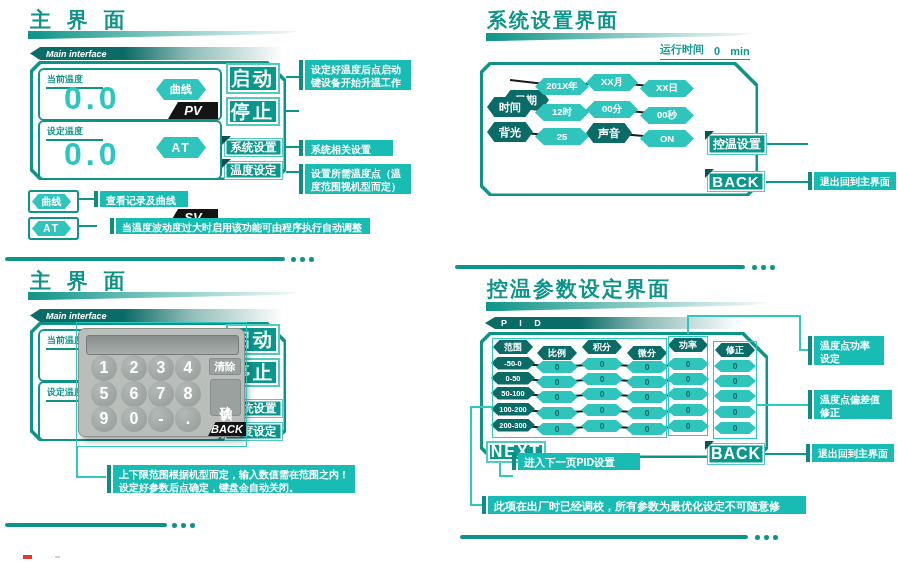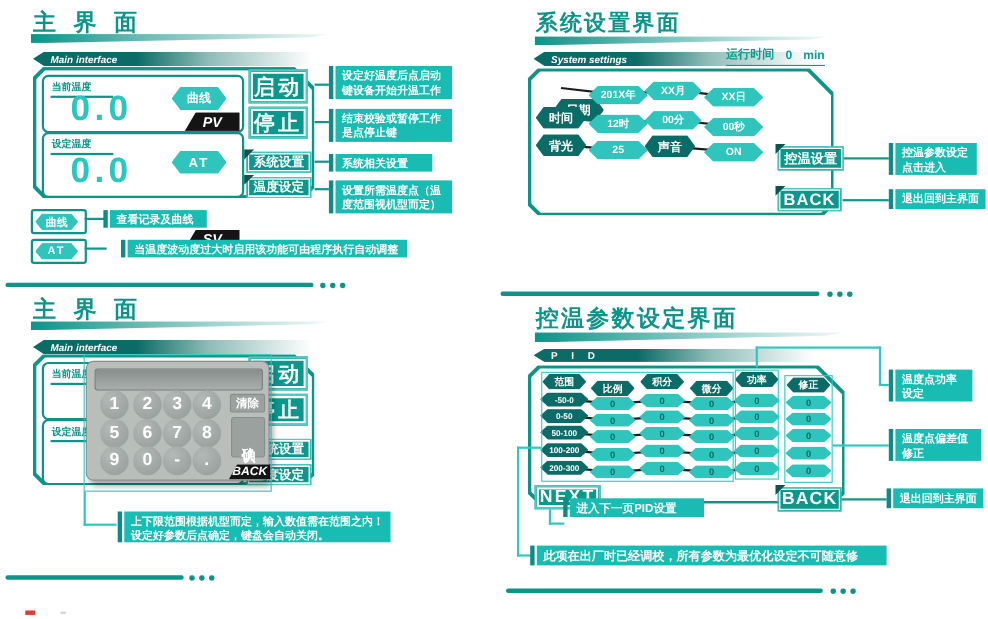--- a/index.html
+++ b/index.html
@@ -90,22 +90,20 @@
     <div class="btn btn-sm fold" style="left:194px;top:77px;width:59px;height:19px;font-size:11.5px;">系统设置</div>
     <div class="btn btn-sm fold" style="left:194px;top:100px;width:59px;height:19px;font-size:11.5px;">温度设定</div>
   </div>
 
   <div class="line" style="left:286px;top:76px;width:13px;height:2px;"></div>
   <div class="line" style="left:286px;top:110px;width:13px;height:2px;"></div>
   <div class="line" style="left:286px;top:146px;width:13px;height:2px;"></div>
   <div class="line" style="left:286px;top:171px;width:13px;height:2px;"></div>
   <div class="annot" style="left:305px;top:60px;width:106px;height:30px;">设定好温度后点启动
 键设备开始升温工作</div>
-  <div class="annot" style="left:305px;top:99px;width:106px;height:30px;">结束校验或暂停工作
-是点停止键</div>
   <div class="annot" style="left:305px;top:140px;width:88px;height:16px;">系统相关设置</div>
   <div class="annot" style="left:305px;top:164px;width:106px;height:30px;">设置所需温度点（温
 度范围视机型而定）</div>
 
   <div class="legendbox" style="left:28px;top:190px;width:47px;height:19px;">
     <div class="hex hex-light" style="left:2px;top:2px;width:39px;height:15px;font-size:10px;">曲线</div>
   </div>
   <div class="line" style="left:77px;top:198px;width:20px;height:2px;"></div>
   <div class="annot" style="left:100px;top:191px;width:88px;height:16px;">查看记录及曲线</div>
 
@@ -168,21 +166,20 @@
 
   <div class="divider" style="left:5px;top:523px;width:162px;"></div>
   <div class="dot" style="left:172px;top:523px;"></div>
     <div class="dot" style="left:181px;top:523px;"></div>
     <div class="dot" style="left:190px;top:523px;"></div>
   <div class="abs" style="left:23px;top:555px;width:9px;height:3.5px;background:#e23b2e;"></div>
   <div class="abs" style="left:55px;top:556px;width:5px;height:2px;background:#cfd4d2;"></div>
 
   <div class="title" style="left:487px;top:7px;font-size:20px;">系统设置界面</div>
   <div class="swoosh" style="left:486px;top:33px;width:268px;"></div>
-  <div class="tab" style="left:485px;top:47px;width:258px;">System settings</div>
   <div class="runtime" style="left:660px;top:42px;">
     <span>运行时间</span>
     <span>0</span>
     <span>min</span>
   </div>
 
   <div class="panel" style="left:480px;top:62px;width:278px;height:134px;--cut:polygon(0 9px,9px 0,calc(100% - 22px) 0,100% 22px,100% calc(100% - 9px),calc(100% - 9px) 100%,9px 100%,0 calc(100% - 9px));">
     <div class="pbg"></div>
     <div class="pfg"></div>
     <svg class="conn" style="left:0;top:0;" width="278" height="134">
@@ -201,22 +198,20 @@
     <div class="hex hex-light" style="left:160px;top:45px;width:54px;height:17px;font-size:9.5px;">00秒</div>
     <div class="hex hex-dark" style="left:7px;top:60px;width:46px;height:20px;font-size:11px;">背光</div>
     <div class="hex hex-light" style="left:55px;top:66px;width:54px;height:17px;font-size:9.5px;">25</div>
     <div class="hex hex-dark" style="left:106px;top:61px;width:46px;height:20px;font-size:11px;">声音</div>
     <div class="hex hex-light" style="left:160px;top:68px;width:54px;height:17px;font-size:9.5px;">ON</div>
     <div class="btn btn-sm fold" style="left:227px;top:71px;width:60px;height:22px;font-size:12px;">控温设置</div>
     <div class="btn btn-sm fold" style="left:227px;top:109px;width:58px;height:21px;font-size:15px;letter-spacing:1px;">BACK</div>
   </div>
 
   <div class="line" style="left:767px;top:143px;width:41px;height:2px;"></div>
-  <div class="annot" style="left:814px;top:130px;width:74px;height:29px;">控温参数设定
-点击进入</div>
   <div class="line" style="left:766px;top:181px;width:42px;height:2px;"></div>
   <div class="annot" style="left:814px;top:172px;width:82px;height:18px;">退出回到主界面</div>
 
   <div class="divider" style="left:455px;top:265px;width:290px;"></div>
   <div class="dot" style="left:752px;top:265px;"></div>
     <div class="dot" style="left:761px;top:265px;"></div>
     <div class="dot" style="left:770px;top:265px;"></div>
 
   <div class="title" style="left:487px;top:275px;font-size:21px;">控温参数设定界面</div>
   <div class="swoosh" style="left:486px;top:302px;width:282px;height:9px;"></div>

